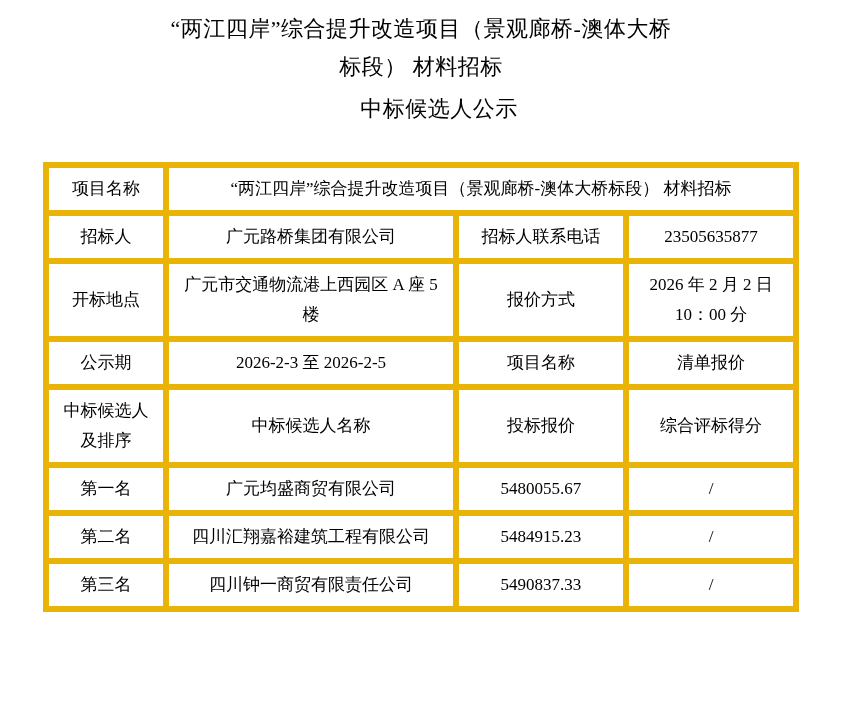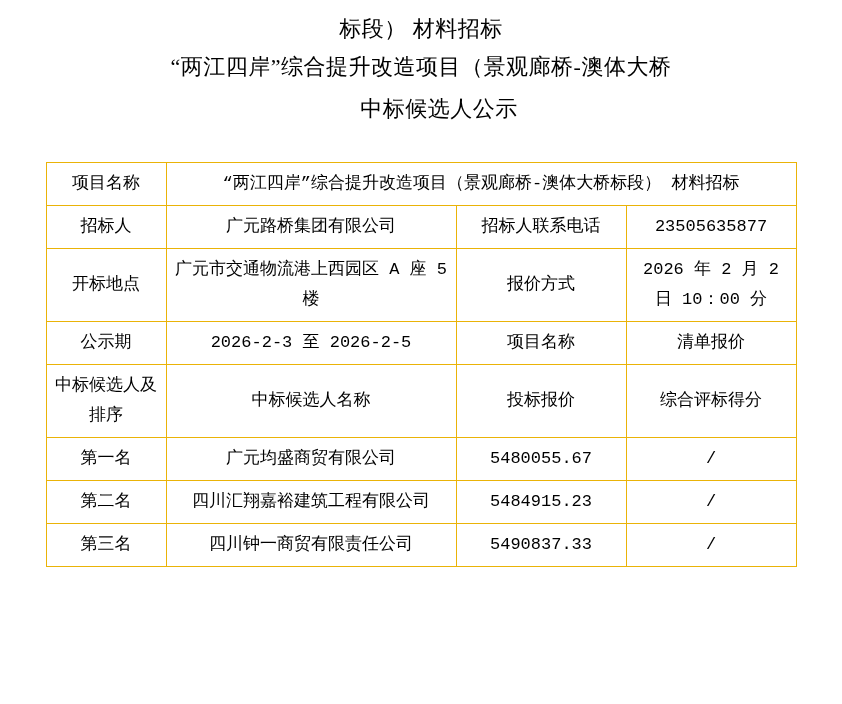--- a/index.html
+++ b/index.html
@@ -37,27 +37,26 @@
     margin-top: 4px;
     margin-left: 36px;
   }
   table.main-table {
     border-collapse: collapse;
     margin: 34px auto 0 auto;
     width: 750px;
     table-layout: fixed;
   }
   table.main-table td {
-    border: 1px solid #eab308;
+    border: 6px solid #eab308;
     padding: 6px 8px;
     vertical-align: middle;
     text-align: center;
     font-size: 17px;
     line-height: 30px;
-    font-family: Liberation Mono, monospace;
   }
   td.label-cell {
     font-size: 17px;
     width: 120px;
   }
   td.big-title-cell {
     text-align: left;
     font-size: 24px;
     line-height: 36px;
     padding: 8px 10px;
@@ -75,22 +74,22 @@
   .two-line {
     line-height: 30px;
   }
 </style>
 </head>
 <body>
 
 <div class="page">
 
   <div class="doc-title">
+    <span class="line title-line-1">“两江四岸”综合提升改造项目（景观廊桥-澳体大桥</span>
     <span class="line title-line-2">标段） 材料招标</span>
-    <span class="line title-line-1">“两江四岸”综合提升改造项目（景观廊桥-澳体大桥</span>
     <span class="line title-line-3">中标候选人公示</span>
   </div>
 
   <table class="main-table">
     <colgroup>
       <col style="width:120px">
       <col style="width:290px">
       <col style="width:170px">
       <col style="width:170px">
     </colgroup>

